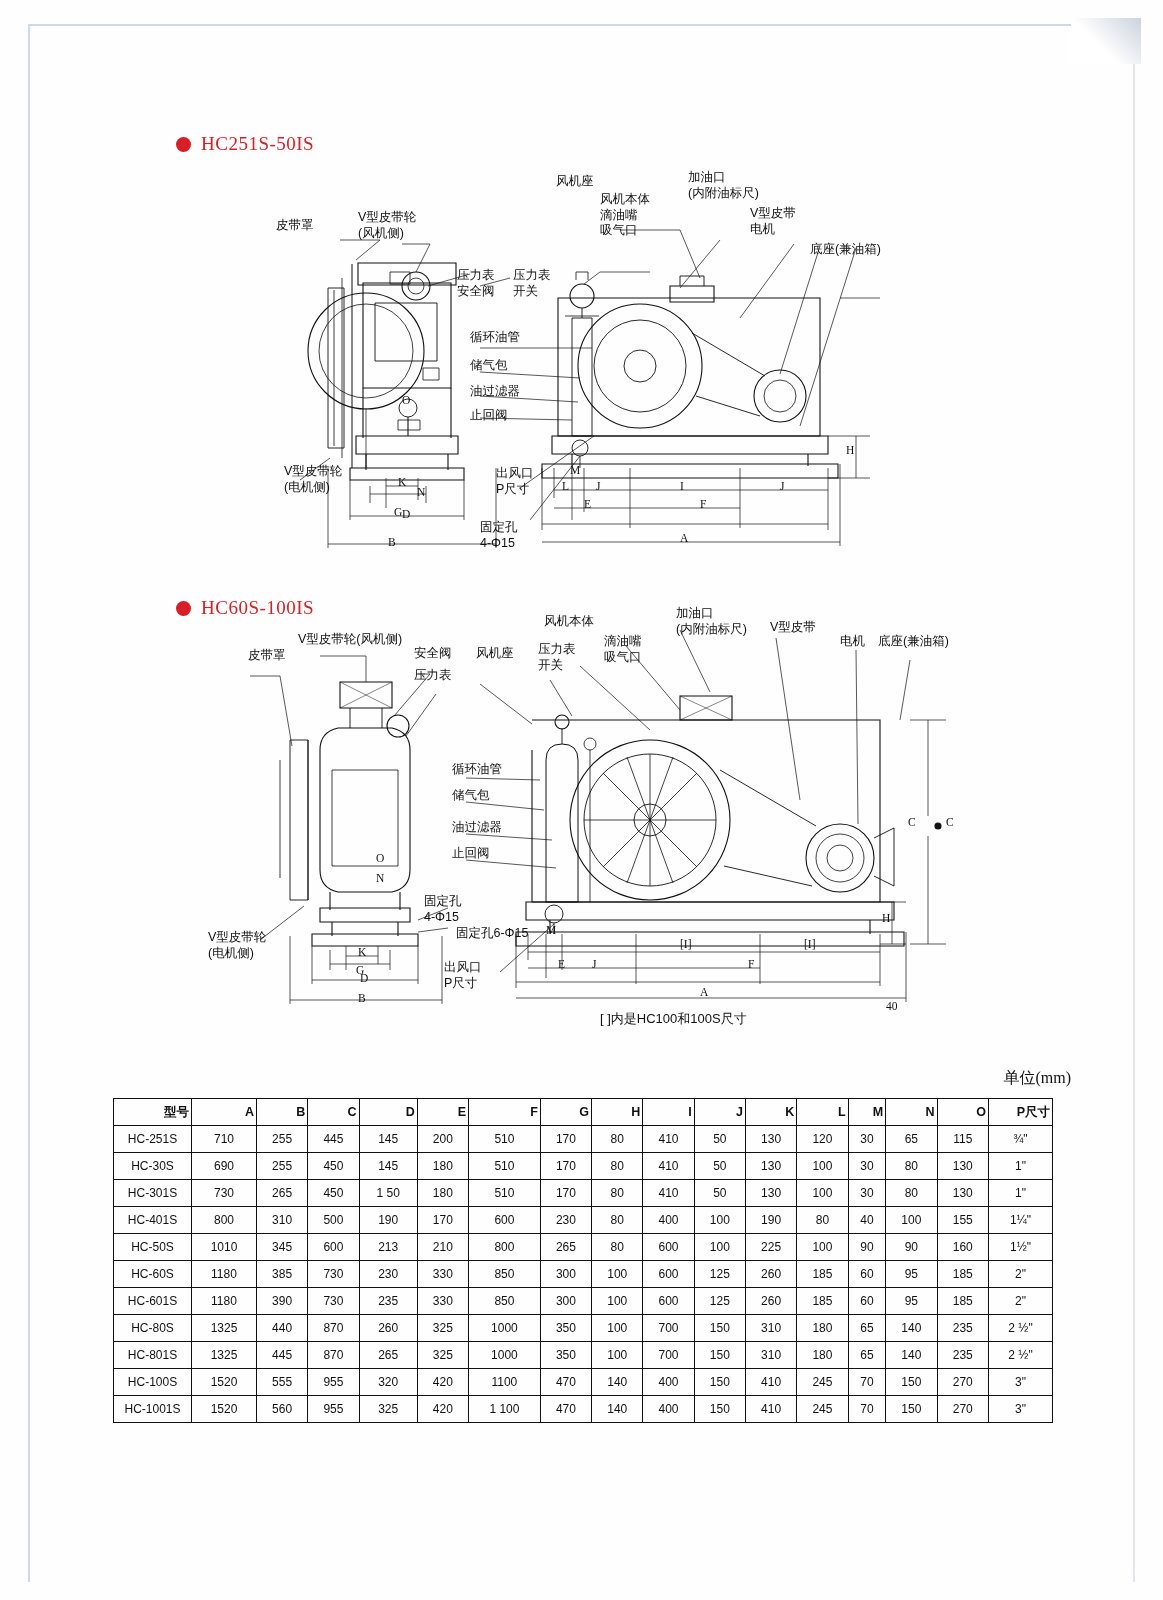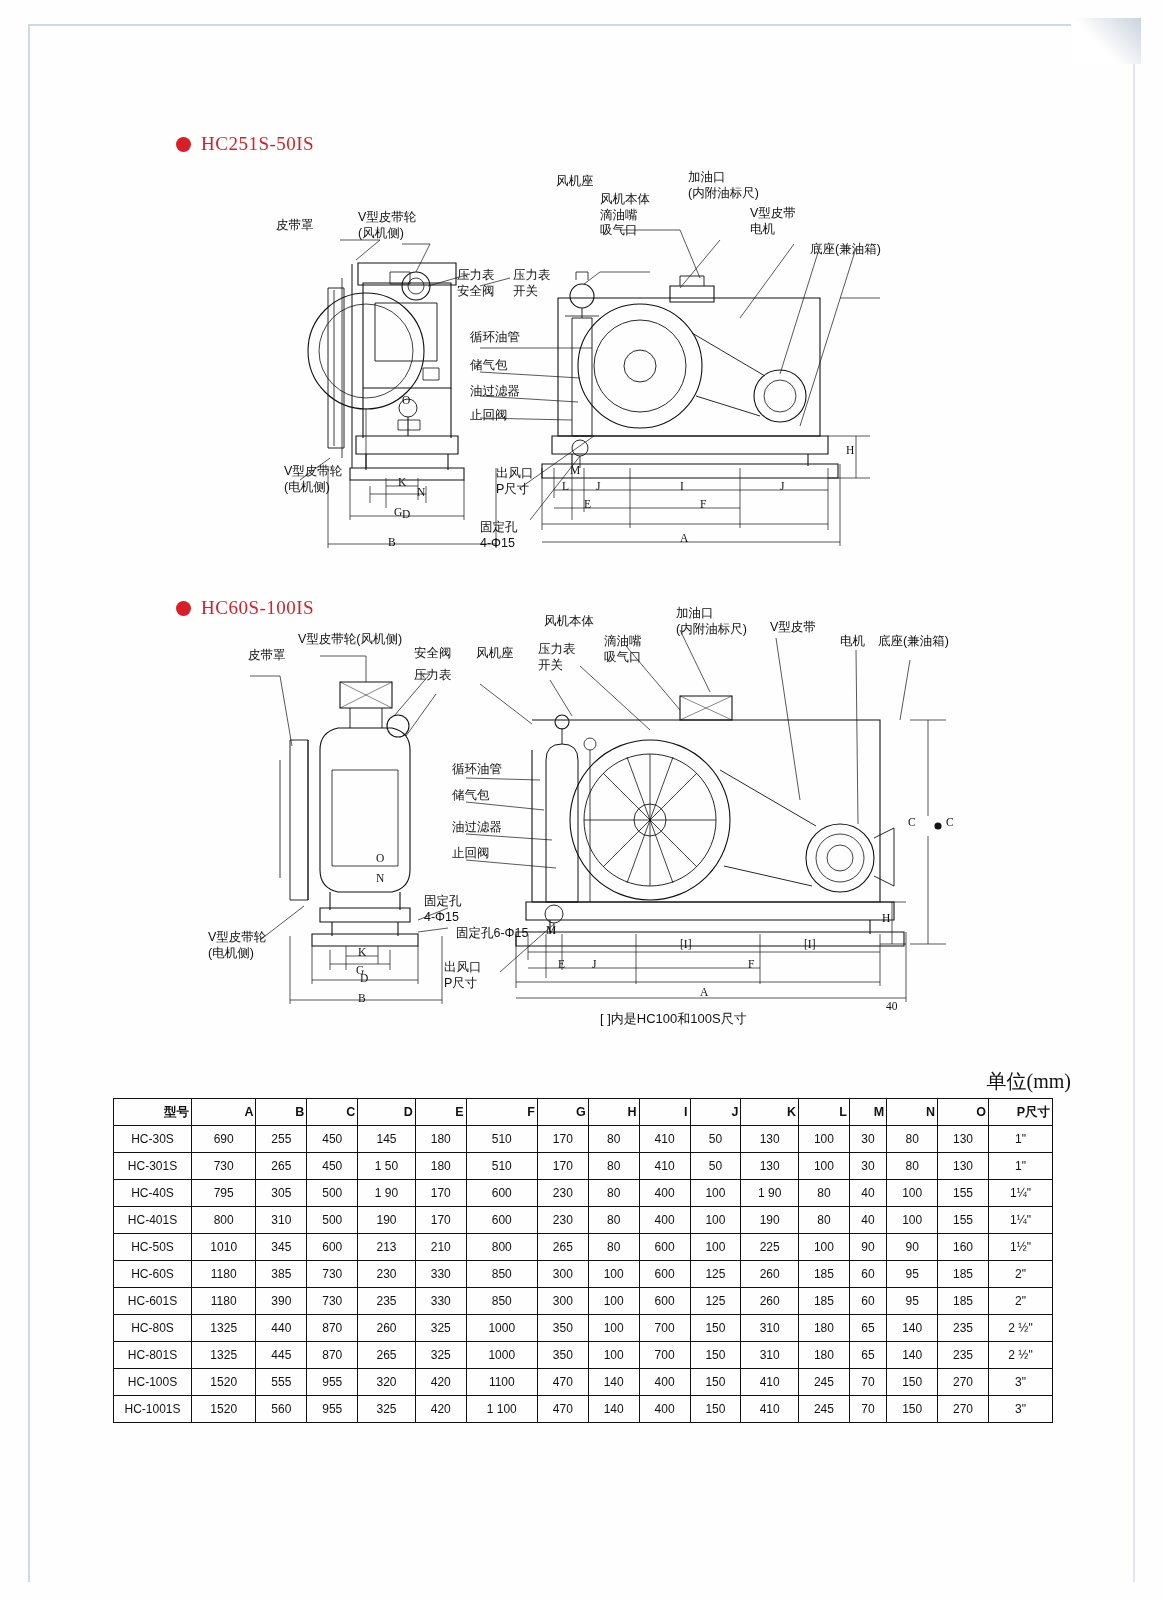--- a/index.html
+++ b/index.html
@@ -102,21 +102,21 @@
   .note-bracket {
     position: absolute;
     left: 600px; top: 1010px;
     font-size: 13px;
   }
 
   .unit-label {
     position: absolute;
     right: 92px;
     top: 1068px;
-    font-size: 20px;
+    font-size: 16px;
     font-family: "Liberation Serif", serif;
     text-align: center;
   }
 
   
   .tbl-wrap {
     position: absolute;
     left: 113px;
     top: 1098px;
     width: 940px;
@@ -513,20 +513,39 @@
             <th>K</th>
             <th>L</th>
             <th>M</th>
             <th>N</th>
             <th>O</th>
             <th>P尺寸</th>
           </tr>
       </thead>
       <tbody id="tbody-rows">
           <tr>
+            <td class="model">HC-251S</td>
+            <td>710</td>
+            <td>255</td>
+            <td>445</td>
+            <td>145</td>
+            <td>200</td>
+            <td>510</td>
+            <td>170</td>
+            <td>80</td>
+            <td>410</td>
+            <td>50</td>
+            <td>130</td>
+            <td>120</td>
+            <td>30</td>
+            <td>65</td>
+            <td>115</td>
+            <td>¾"</td>
+          </tr>
+          <tr>
             <td class="model">HC-30S</td>
             <td>690</td>
             <td>255</td>
             <td>450</td>
             <td>145</td>
             <td>180</td>
             <td>510</td>
             <td>170</td>
             <td>80</td>
             <td>410</td>
@@ -549,39 +568,20 @@
             <td>170</td>
             <td>80</td>
             <td>410</td>
             <td>50</td>
             <td>130</td>
             <td>100</td>
             <td>30</td>
             <td>80</td>
             <td>130</td>
             <td>1"</td>
-          </tr>
-          <tr>
-            <td class="model">HC-40S</td>
-            <td>795</td>
-            <td>305</td>
-            <td>500</td>
-            <td>1 90</td>
-            <td>170</td>
-            <td>600</td>
-            <td>230</td>
-            <td>80</td>
-            <td>400</td>
-            <td>100</td>
-            <td>1 90</td>
-            <td>80</td>
-            <td>40</td>
-            <td>100</td>
-            <td>155</td>
-            <td>1¼"</td>
           </tr>
           <tr>
             <td class="model">HC-401S</td>
             <td>800</td>
             <td>310</td>
             <td>500</td>
             <td>190</td>
             <td>170</td>
             <td>600</td>
             <td>230</td>

